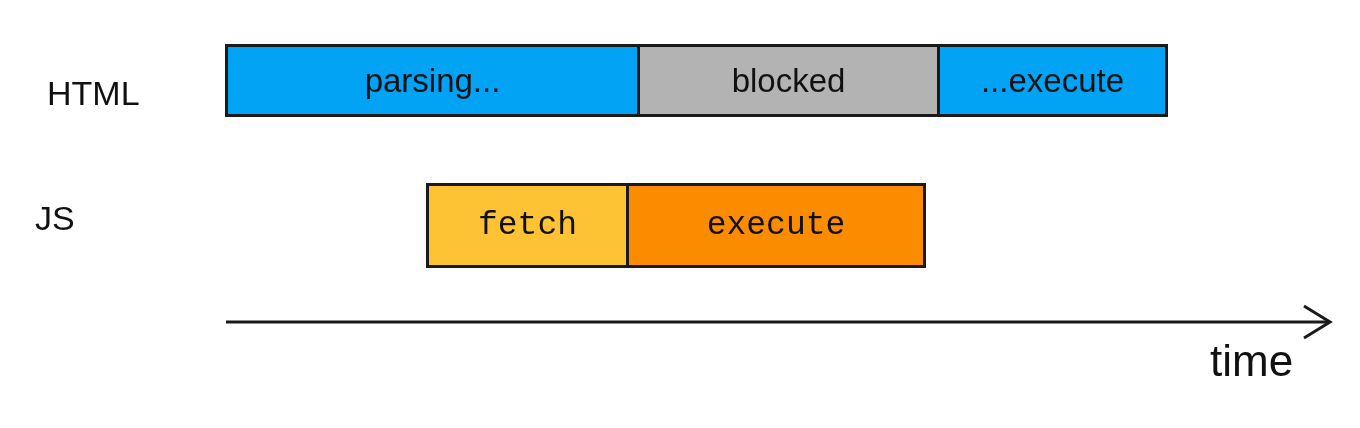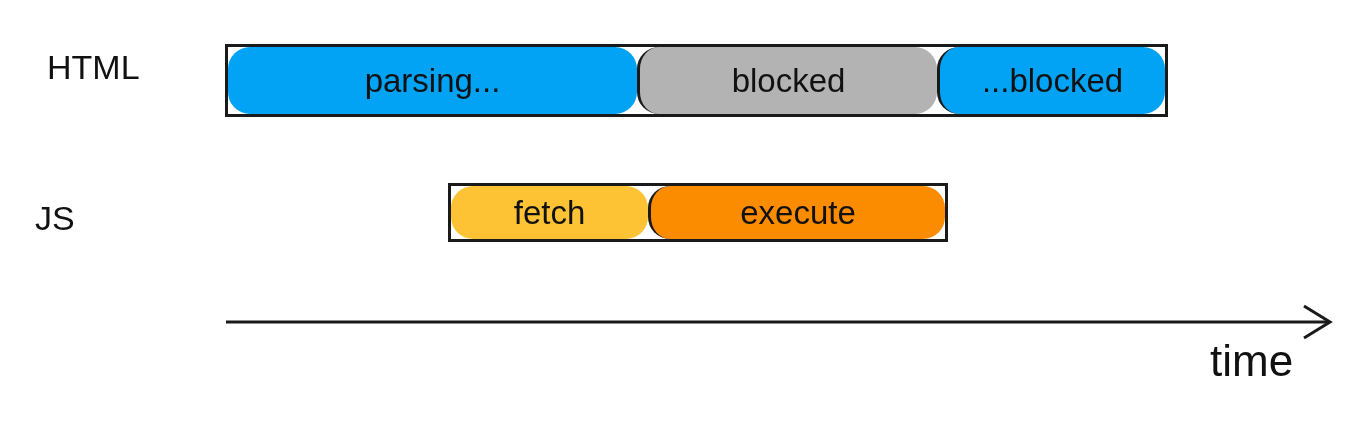--- a/index.html
+++ b/index.html
@@ -16,41 +16,40 @@
     color: var(--text, #111);
     overflow: hidden;
   }
   .row-label {
     position: absolute;
     font-size: 34px;
     line-height: 1;
     color: var(--text, #111);
     white-space: nowrap;
   }
-  .row-label.html-label { left: 47px; top: 50px; }
+  .row-label.html-label { left: 47px; top: 76px; }
   .row-label.js-label   { left: 35px; top: 201px; }
 
   .bar {
     position: absolute;
     display: flex;
     box-sizing: border-box;
     border: 3px solid var(--stroke, #1a1a1a);
   }
   .bar.html-bar { left: 225px; top: 44px;  width: 943px; height: 73px; }
-  .bar.js-bar   { left: 448px; top: 183px; width: 500px; height: 59px; }
+  .bar.js-bar   { left: 426px; top: 183px; width: 500px; height: 85px; font-family: Liberation Mono, monospace; }
 
   .seg {
     box-sizing: border-box;
     display: flex;
     align-items: center;
     justify-content: center;
     font-size: 33px;
     white-space: nowrap;
     color: var(--text, #111);
-    border-radius: 22px;
   }
   .seg + .seg { border-left: 3px solid var(--stroke, #1a1a1a); }
 
   .seg-parsing-start { width: 409px; background: var(--parsing, #02a2f4); }
   .seg-blocked       { width: 300px; background: var(--blocked, #b3b3b3); text-align: center; }
   .seg-parsing-end   { width: 228px; background: var(--parsing, #02a2f4); }
   .seg-fetch         { width: 197px; background: var(--fetch, #fdc335); }
   .seg-execute       { width: 297px; background: var(--execute, #fb8c00); }
 
   .axis-svg {
@@ -85,21 +84,21 @@
   <div class="row-label html-label">HTML</div>
 
   <div class="bar html-bar">
     <div class="seg seg-parsing-start">
       <span>parsing...</span>
     </div>
     <div class="seg seg-blocked">
       <span>blocked</span>
     </div>
     <div class="seg seg-parsing-end">
-      <span>...blocked</span>
+      <span>...execute</span>
     </div>
   </div>
 
   <div class="row-label js-label">JS</div>
 
   <div class="bar js-bar">
     <div class="seg seg-fetch">
       <span>fetch</span>
     </div>
     <div class="seg seg-execute">

